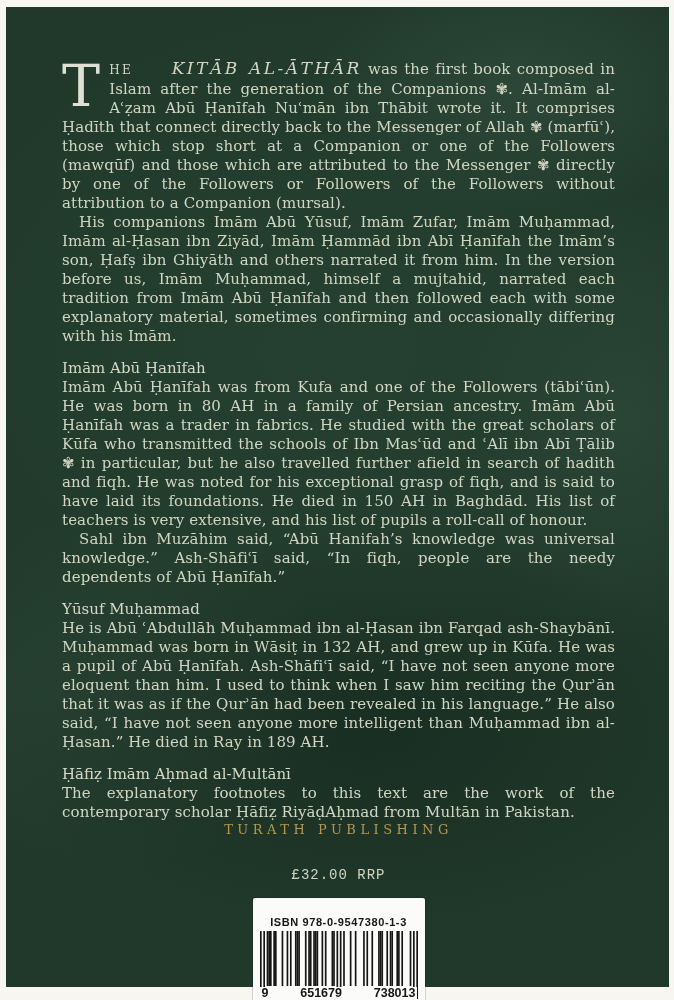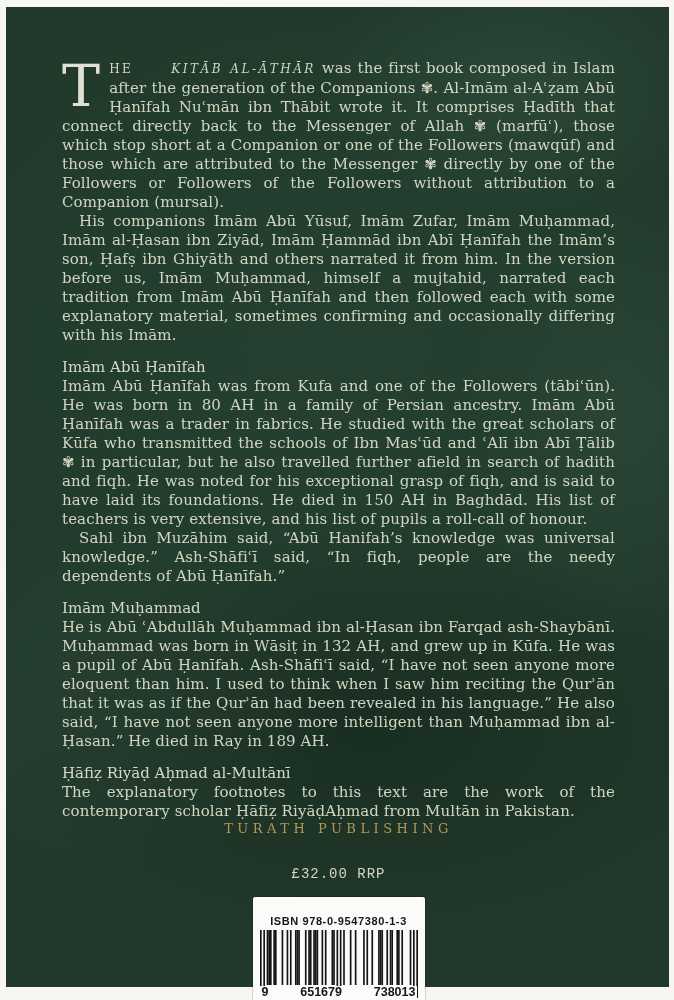--- a/index.html
+++ b/index.html
@@ -26,21 +26,21 @@
   .para{
     font-size:15px;line-height:19px;text-align:justify;margin:0;
     letter-spacing:0.1px;
   }
   .para.indent{text-indent:17px;}
   .dropcap{
     float:left;font-size:57px;line-height:50px;
     padding:2px 9px 0 0;color:#dfe2d2;
   }
   .leadin{font-size:12px;letter-spacing:2.5px;margin-top:27px;}
-  .booktitle{font-style:italic;font-size:12px;letter-spacing:2.5px;margin-left:32px;}
+  .booktitle{font-style:italic;font-size:17px;letter-spacing:2.5px;margin-left:32px;}
   .section-heading{
     font-size:15px;line-height:19px;font-weight:normal;
     margin:13px 0 0 0;color:#d6dac5;
   }
   .publisher-block{margin-top:auto;text-align:center;}
   .publisher-name{
     font-size:13px;letter-spacing:4.5px;color:#b39853;
     font-weight:normal;margin:0 0 30px 0;
   }
   .price{
@@ -76,24 +76,24 @@
     <p class="para">
       <span class="dropcap">T</span><span class="leadin">HE</span>
       <span class="booktitle">KITĀB AL-ĀTHĀR</span><span> was the first book composed in Islam after the generation of the Companions ✾. Al-Imām al-Aʿẓam Abū Ḥanīfah Nuʿmān ibn Thābit wrote it. It comprises Ḥadīth that connect directly back to the Messenger of Allah ✾ (marfūʿ), those which stop short at a Companion or one of the Followers (mawqūf) and those which are attributed to the Messenger ✾ directly by one of the Followers or Followers of the Followers without attribution to a Companion (mursal).</span>
     </p>
     <p class="para indent">His companions Imām Abū Yūsuf, Imām Zufar, Imām Muḥammad, Imām al-Ḥasan ibn Ziyād, Imām Ḥammād ibn Abī Ḥanīfah the Imām’s son, Ḥafṣ ibn Ghiyāth and others narrated it from him. In the version before us, Imām Muḥammad, himself a mujtahid, narrated each tradition from Imām Abū Ḥanīfah and then followed each with some explanatory material, sometimes confirming and occasionally differing with his Imām.</p>
 
     <h2 class="section-heading">Imām Abū Ḥanīfah</h2>
     <p class="para">Imām Abū Ḥanīfah was from Kufa and one of the Followers (tābiʿūn). He was born in 80 AH in a family of Persian ancestry. Imām Abū Ḥanīfah was a trader in fabrics. He studied with the great scholars of Kūfa who transmitted the schools of Ibn Masʿūd and ʿAlī ibn Abī Ṭālib ✾ in particular, but he also travelled further afield in search of hadith and fiqh. He was noted for his exceptional grasp of fiqh, and is said to have laid its foundations. He died in 150 AH in Baghdād. His list of teachers is very extensive, and his list of pupils a roll-call of honour.</p>
     <p class="para indent">Sahl ibn Muzāhim said, “Abū Hanifah’s knowledge was universal knowledge.” Ash-Shāfiʿī said, “In fiqh, people are the needy dependents of Abū Ḥanīfah.”</p>
 
-    <h2 class="section-heading">Imām Muḥammad</h2>
+    <h2 class="section-heading">Yūsuf Muḥammad</h2>
     <p class="para">He is Abū ʿAbdullāh Muḥammad ibn al-Ḥasan ibn Farqad ash-Shaybānī. Muḥammad was born in Wāsiṭ in 132 AH, and grew up in Kūfa. He was a pupil of Abū Ḥanīfah. Ash-Shāfiʿī said, “I have not seen anyone more eloquent than him. I used to think when I saw him reciting the Qurʾān that it was as if the Qurʾān had been revealed in his language.” He also said, “I have not seen anyone more intelligent than Muḥammad ibn al-Ḥasan.” He died in Ray in 189 AH.</p>
 
-    <h2 class="section-heading">Ḥāfiẓ Riyāḍ Aḥmad al-Multānī</h2>
+    <h2 class="section-heading">Ḥāfiẓ Imām Aḥmad al-Multānī</h2>
     <p class="para">The explanatory footnotes to this text are the work of the contemporary scholar Ḥāfiẓ RiyāḍAḥmad from Multān in Pakistan.</p>
 
     <div class="publisher-block">
       <p class="publisher-name">TURATH PUBLISHING</p>
       <p class="price">£32.00 RRP</p>
 
       <div class="barcode-box">
         <div class="isbn-label">ISBN 978-0-9547380-1-3</div>
         <div class="bars-wrap">
           <svg id="barcode-svg" viewBox="0 0 95 68" preserveAspectRatio="none" aria-hidden="true">

